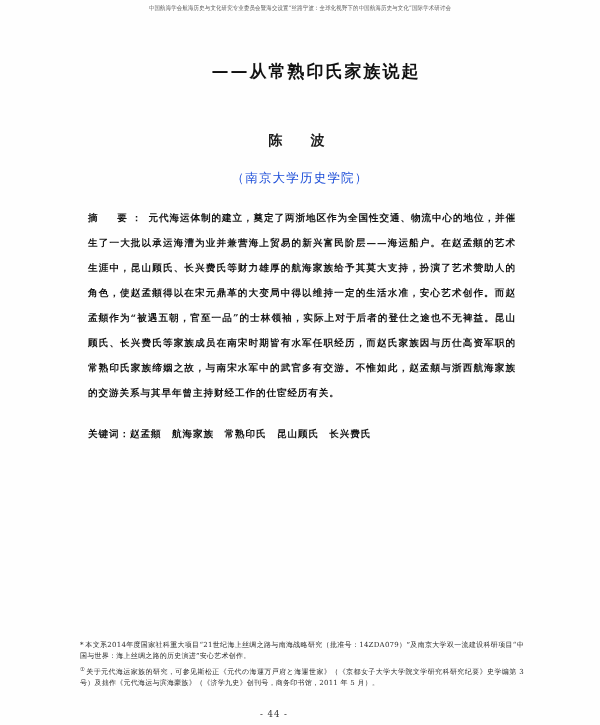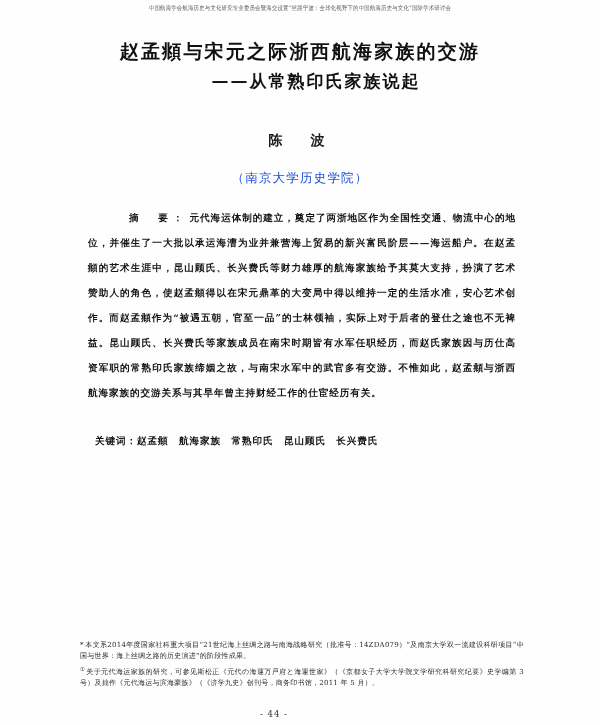--- a/index.html
+++ b/index.html
@@ -56,21 +56,21 @@
     letter-spacing: 2.2px;
     color: #111;
     font-family: "DejaVu Serif", "Liberation Serif", serif;
   }
   .doc-subtitle {
     font-size: 17px;
     line-height: 30px;
     font-weight: bold;
     letter-spacing: 2px;
     color: #111;
-    margin-top: 0;
+    margin-top: 20px;
     padding-left: 32px;
   }
 
   
   .author-block {
     position: absolute;
     top: 128px;
     left: 0;
     width: 600px;
     text-align: center;
@@ -103,29 +103,28 @@
     text-align: justify;
     text-align-last: left;
     letter-spacing: 0.9px;
     font-weight: bold;
     color: #141414;
     margin: 0;
   }
   .abstract-label {
     letter-spacing: 5px;
     padding-right: 2px;
-    margin-left: 41px;
   }
   .keywords {
     font-size: 9.6px;
     line-height: 25px;
     letter-spacing: 0.9px;
     font-weight: bold;
     color: #141414;
-    margin: 7px;
+    margin: 0;
     padding-top: 16px;
   }
 
   
   .body-block {
     position: absolute;
     top: 478px;
     left: 88px;
     width: 428px;
   }
@@ -181,35 +180,34 @@
   }
 </style>
 </head>
 <body>
 
 <div class="page">
 
   <div class="running-head">中国航海学会航海历史与文化研究专业委员会暨海交设置“丝路宁波：全球化视野下的中国航海历史与文化”国际学术研讨会</div>
 
   <div class="title-block">
-    <div class="doc-title">赵孟頫与宋元之际浙西航海家族的交游</div>
     <div class="doc-subtitle">——从常熟印氏家族说起</div>
   </div>
 
   <div class="author-block">
     <div class="author-name">陈　波</div>
     <div class="author-affil">（南京大学历史学院）</div>
   </div>
 
   <div class="abstract-block">
     <p class="abstract-para"><span class="abstract-label">摘　要：</span><span>元代海运体制的建立，奠定了两浙地区作为全国性交通、物流中心的地位，并催生了一大批以承运海漕为业并兼营海上贸易的新兴富民阶层——海运船户。在赵孟頫的艺术生涯中，昆山顾氏、长兴费氏等财力雄厚的航海家族给予其莫大支持，扮演了艺术赞助人的角色，使赵孟頫得以在宋元鼎革的大变局中得以维持一定的生活水准，安心艺术创作。而赵孟頫作为“被遇五朝，官至一品”的士林领袖，实际上对于后者的登仕之途也不无裨益。昆山顾氏、长兴费氏等家族成员在南宋时期皆有水军任职经历，而赵氏家族因与历仕高资军职的常熟印氏家族缔姻之故，与南宋水军中的武官多有交游。不惟如此，赵孟頫与浙西航海家族的交游关系与其早年曾主持财经工作的仕宦经历有关。</span></p>
     <p class="keywords"><span>关键词：</span><span>赵孟頫　航海家族　常熟印氏　昆山顾氏　长兴费氏</span></p>
   </div>
 
 
   <div class="footnote-block">
-    <p class="footnote"><span class="fn-marker">*</span><span>本文系2014年度国家社科重大项目“21世纪海上丝绸之路与南海战略研究（批准号：14ZDA079）”及南京大学双一流建设科研项目“中国与世界：海上丝绸之路的历史演进”的阶段性成果。</span></p>
+    <p class="footnote"><span class="fn-marker">*</span><span>本文系2014年度国家社科重大项目“21世纪海上丝绸之路与南海战略研究（批准号：14ZDA079）”及南京大学双一流建设科研项目“中国与世界：海上丝绸之路的历史演进”安心艺术创作。</span></p>
     <p class="footnote"><span class="fn-sup">①</span><span>关于元代海运家族的研究，可参见斯松正《元代の海運万戸府と海運世家》（《京都女子大学大学院文学研究科研究纪要》史学编第 3 号）及拙作《元代海运与滨海豪族》（《济学九史》创刊号，商务印书馆，2011 年 5 月）。</span></p>
   </div>
 
   <div class="page-number">- 44 -</div>
 
 </div>
 
 </body></html>

